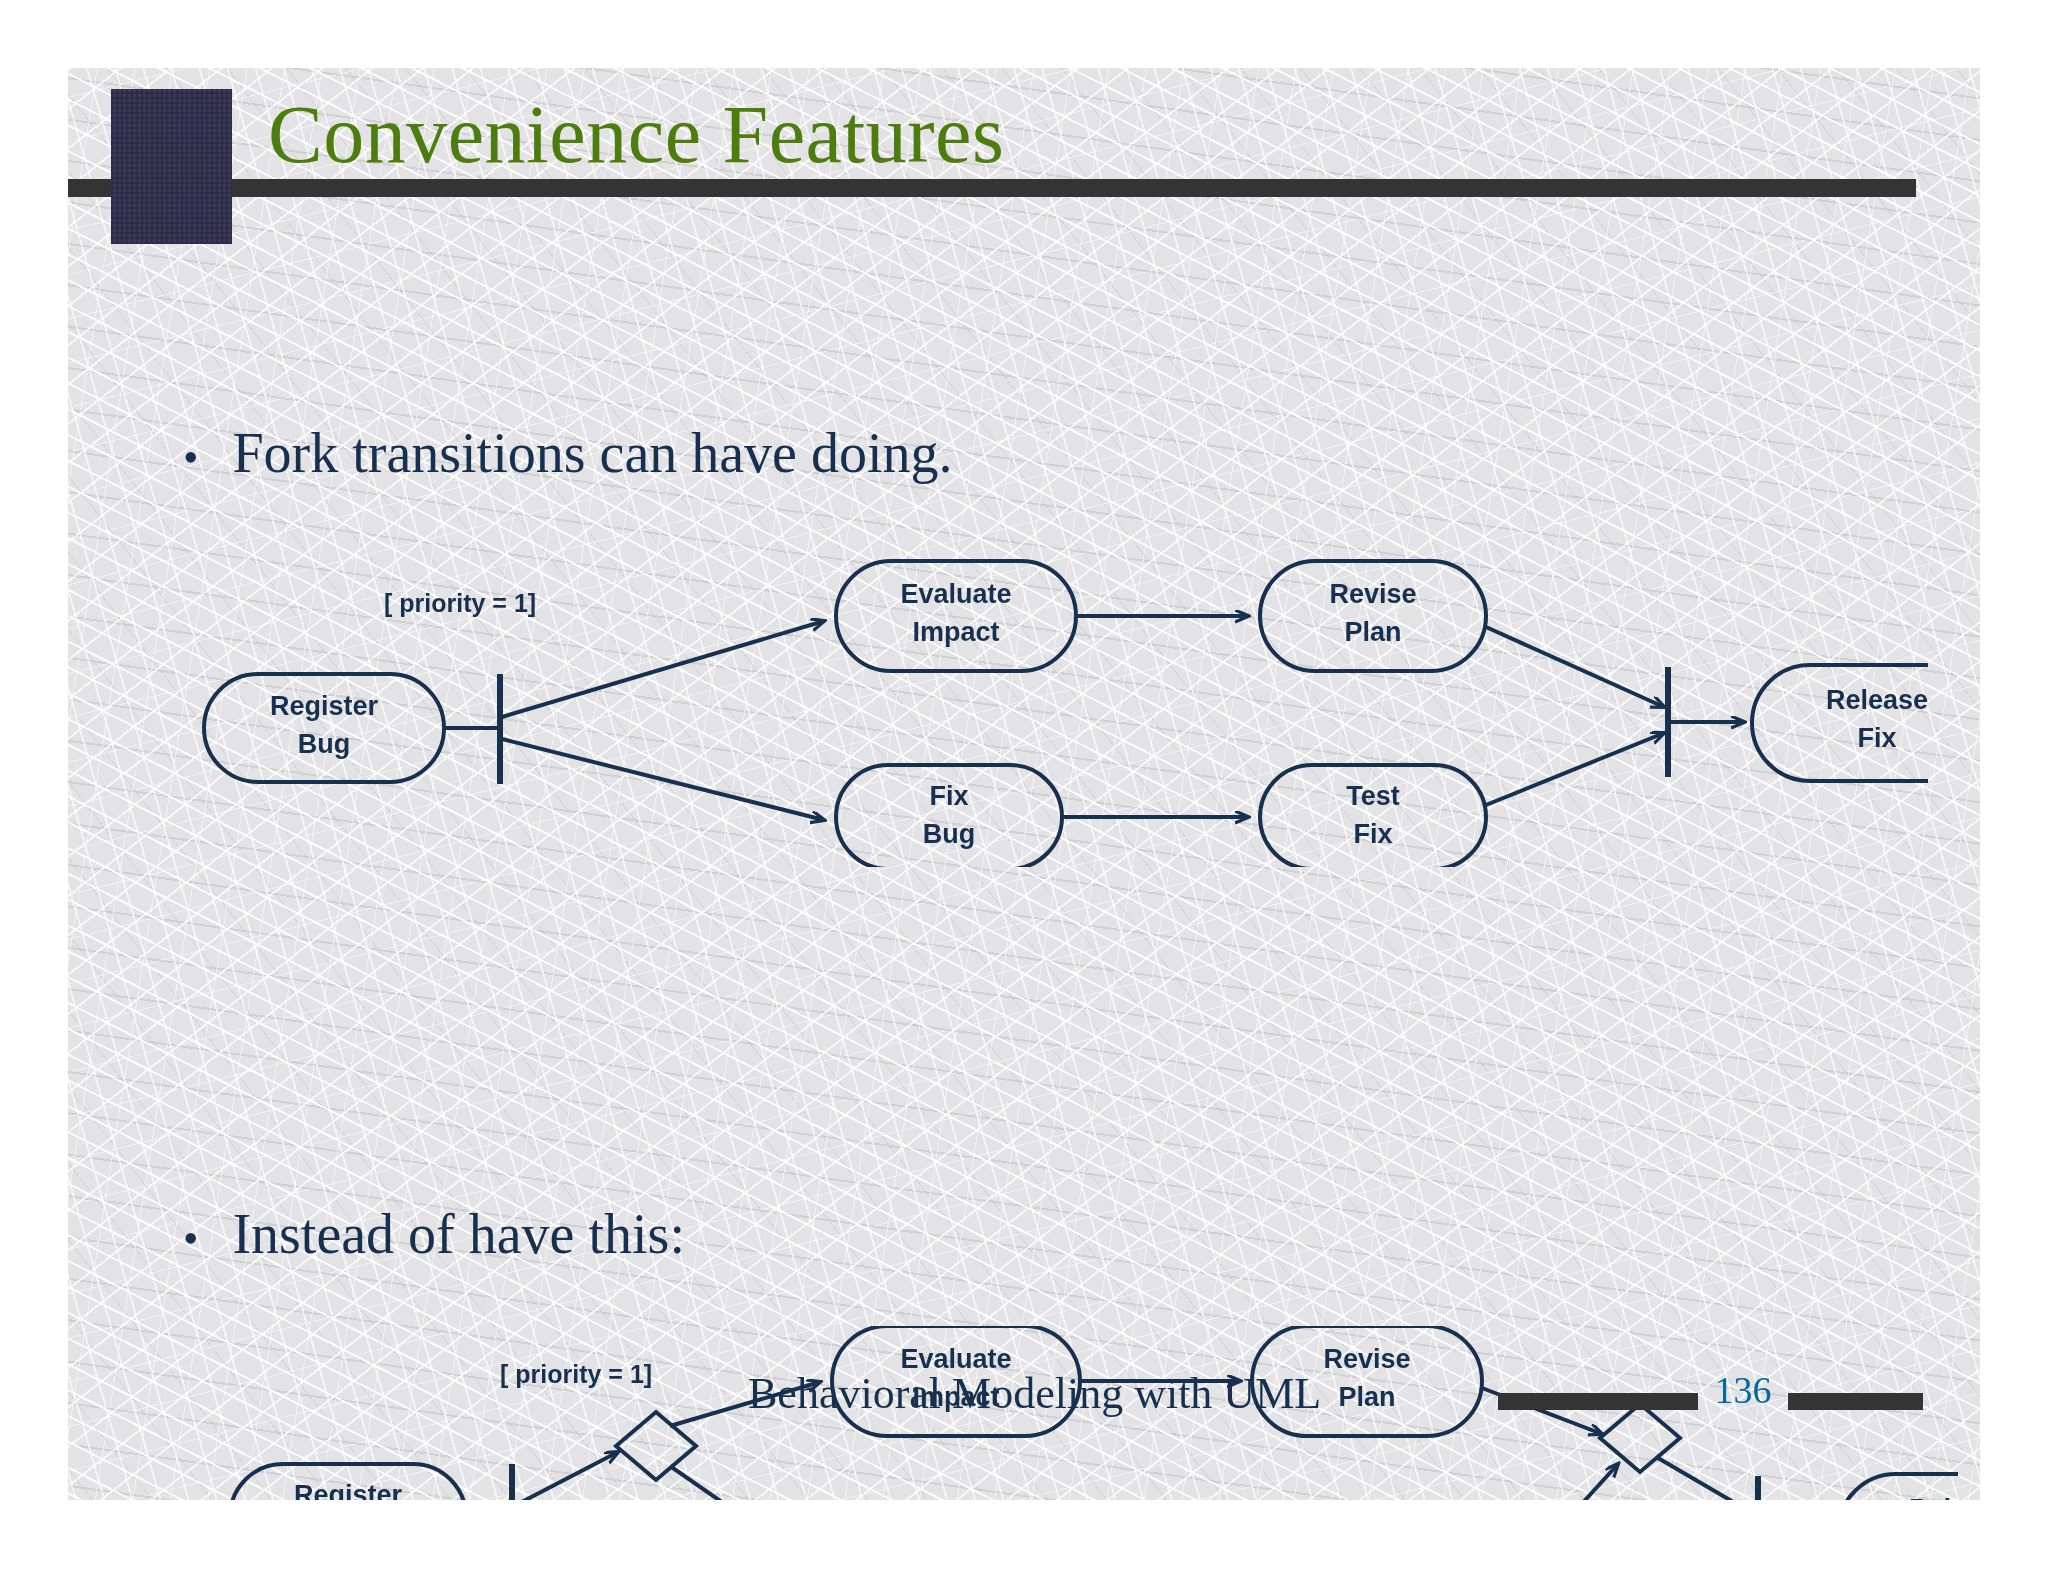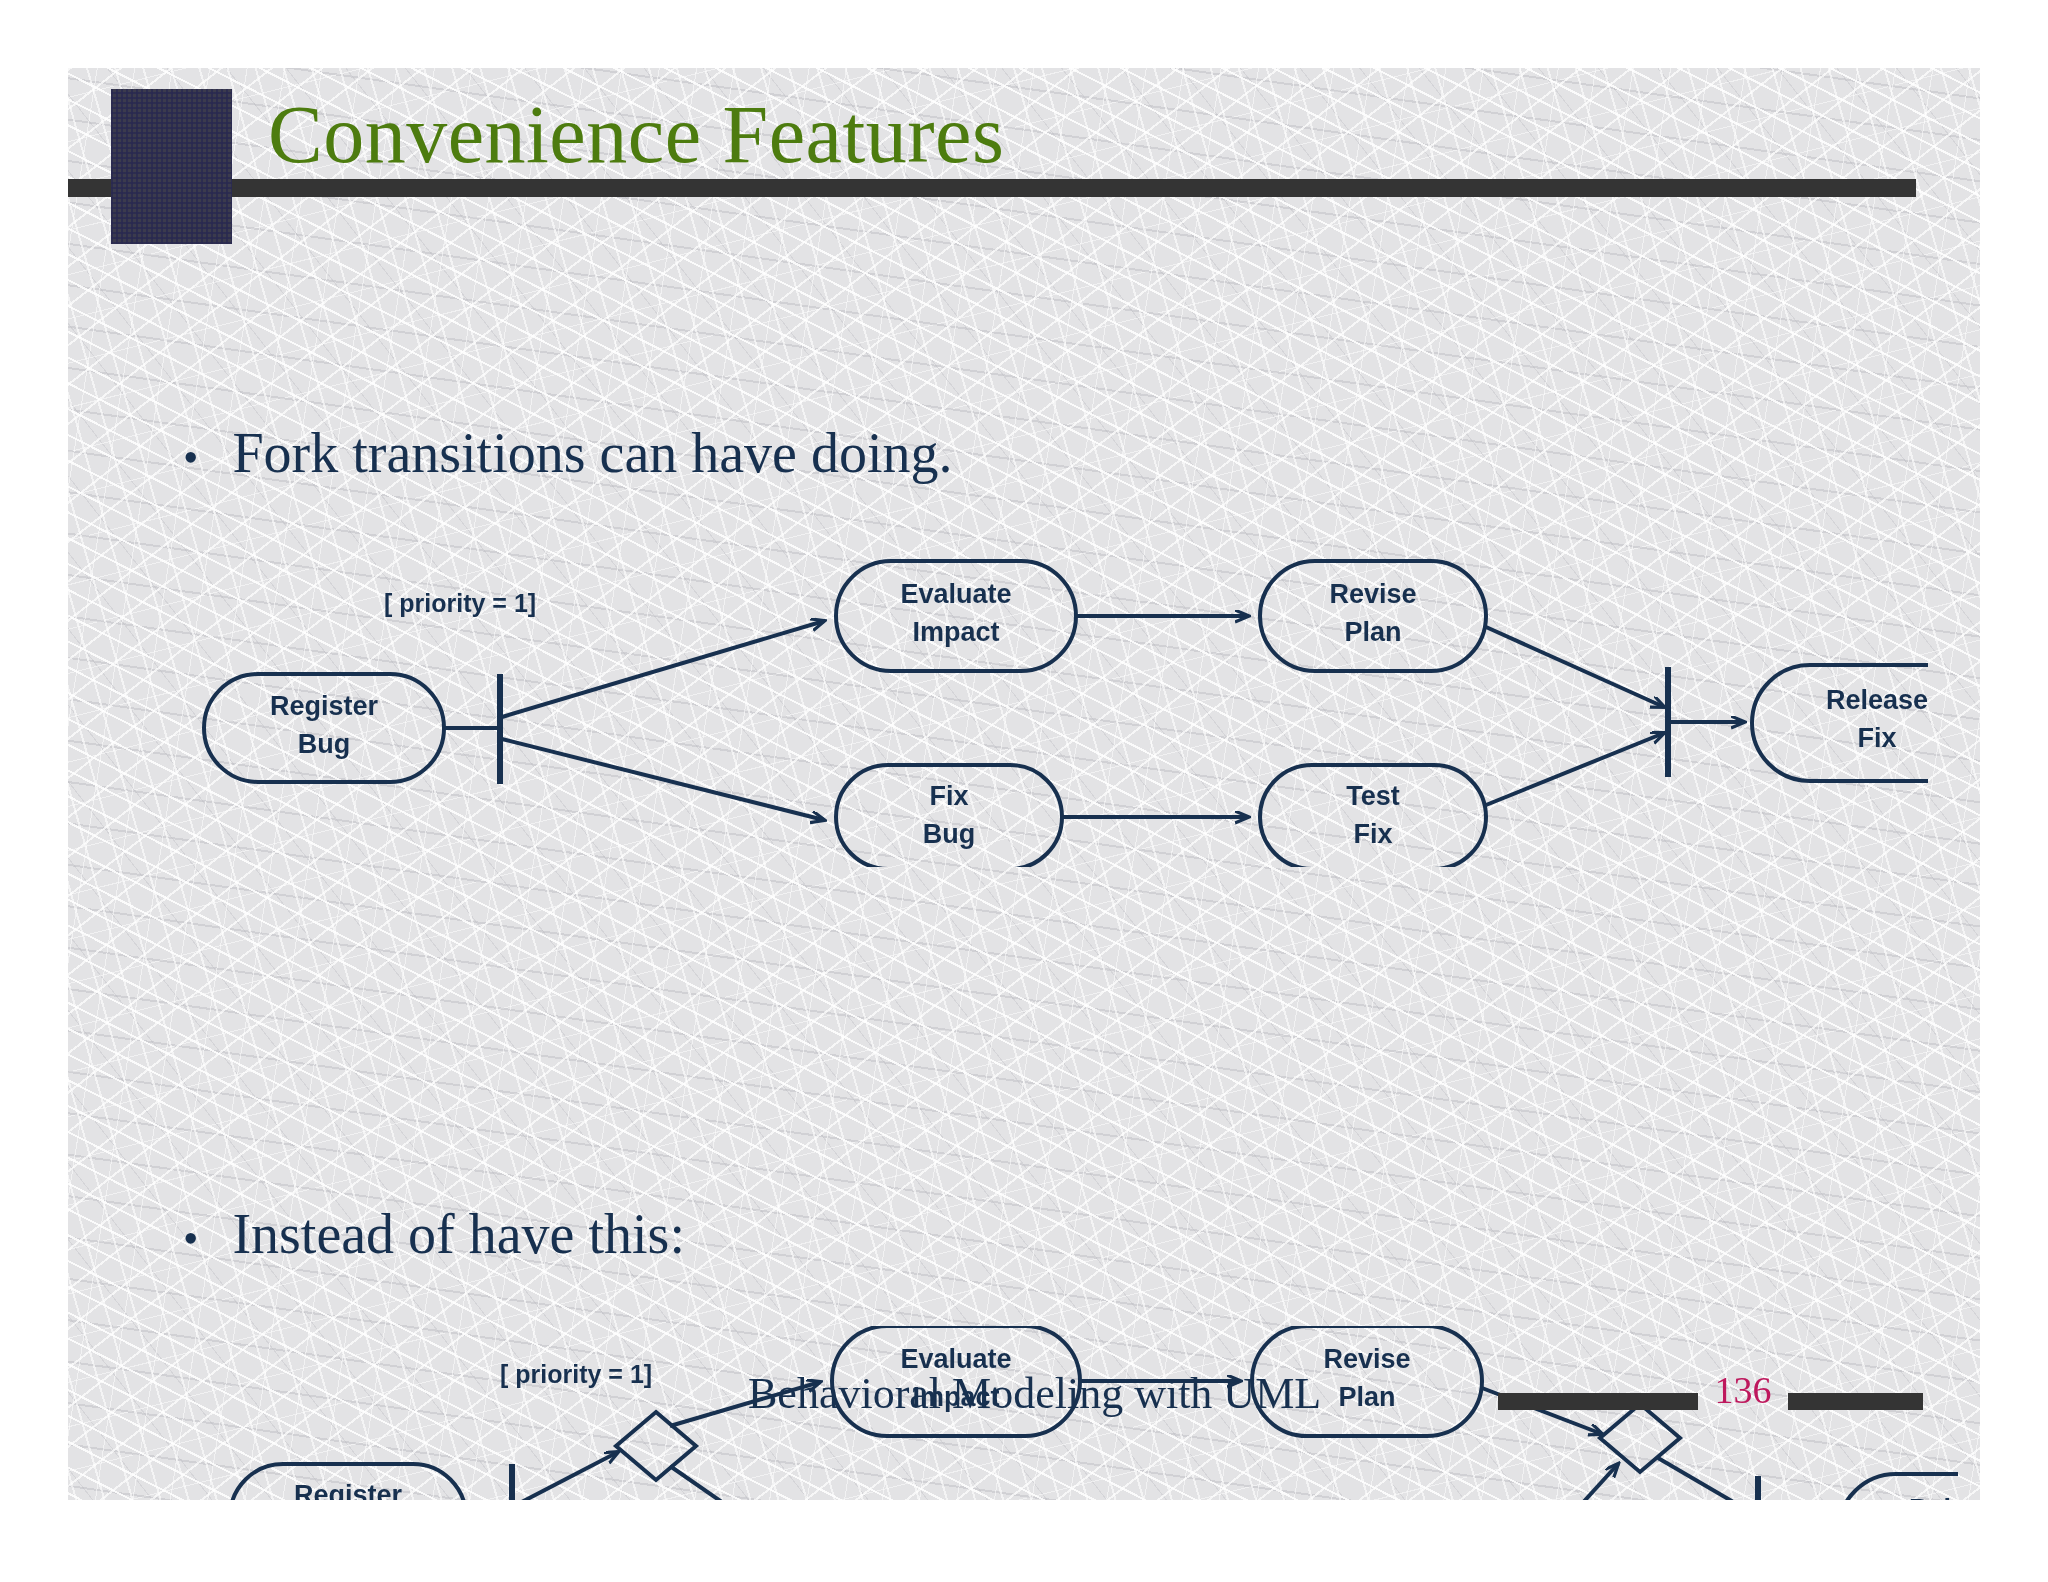--- a/index.html
+++ b/index.html
@@ -116,21 +116,21 @@
     left:1720px; top:1325px; width:135px; height:17px;
     background:#343434;
   }
   #page-number{
     position:absolute;
     left:1630px; top:1300px;
     width:90px;
     text-align:center;
     font-family:"Liberation Serif",serif;
     font-size:38px;
-    color:#be185d;
+    color:#0369a1;
   }
 </style>
 </head>
 <body>
 
 <div id="slide">
 
   <div id="hdr-bar-left" class="deco"></div>
   <div id="hdr-bar"></div>
   <div id="hdr-square" class="deco-square"></div>

